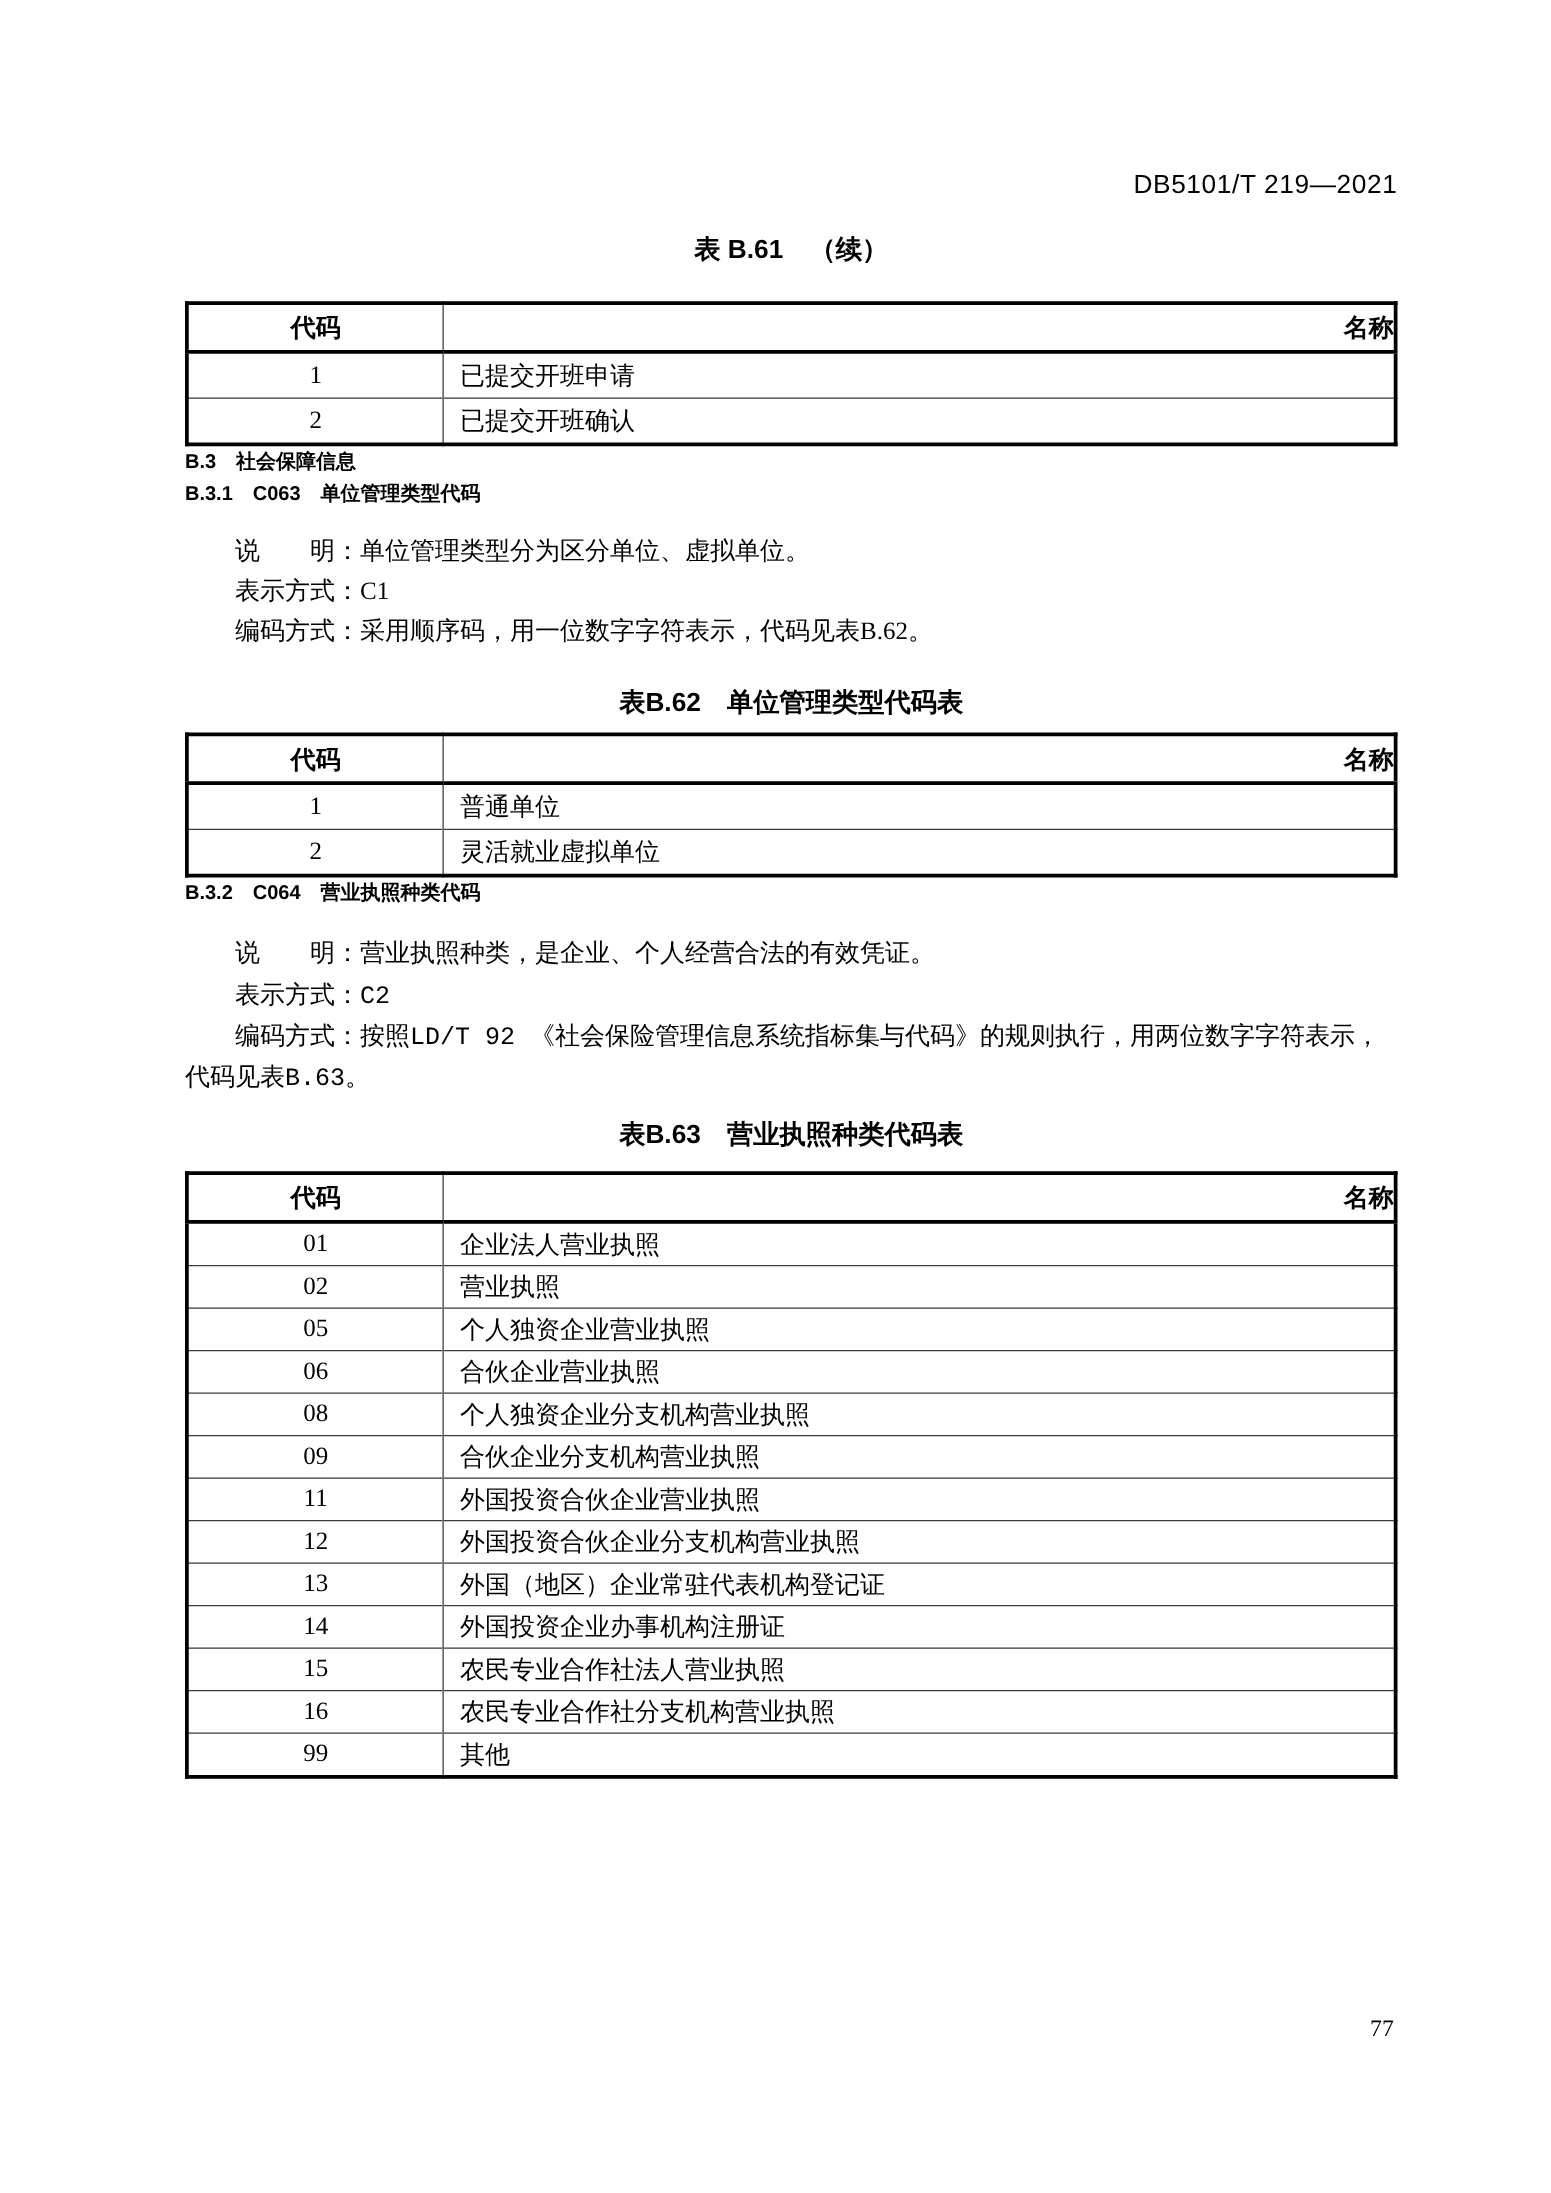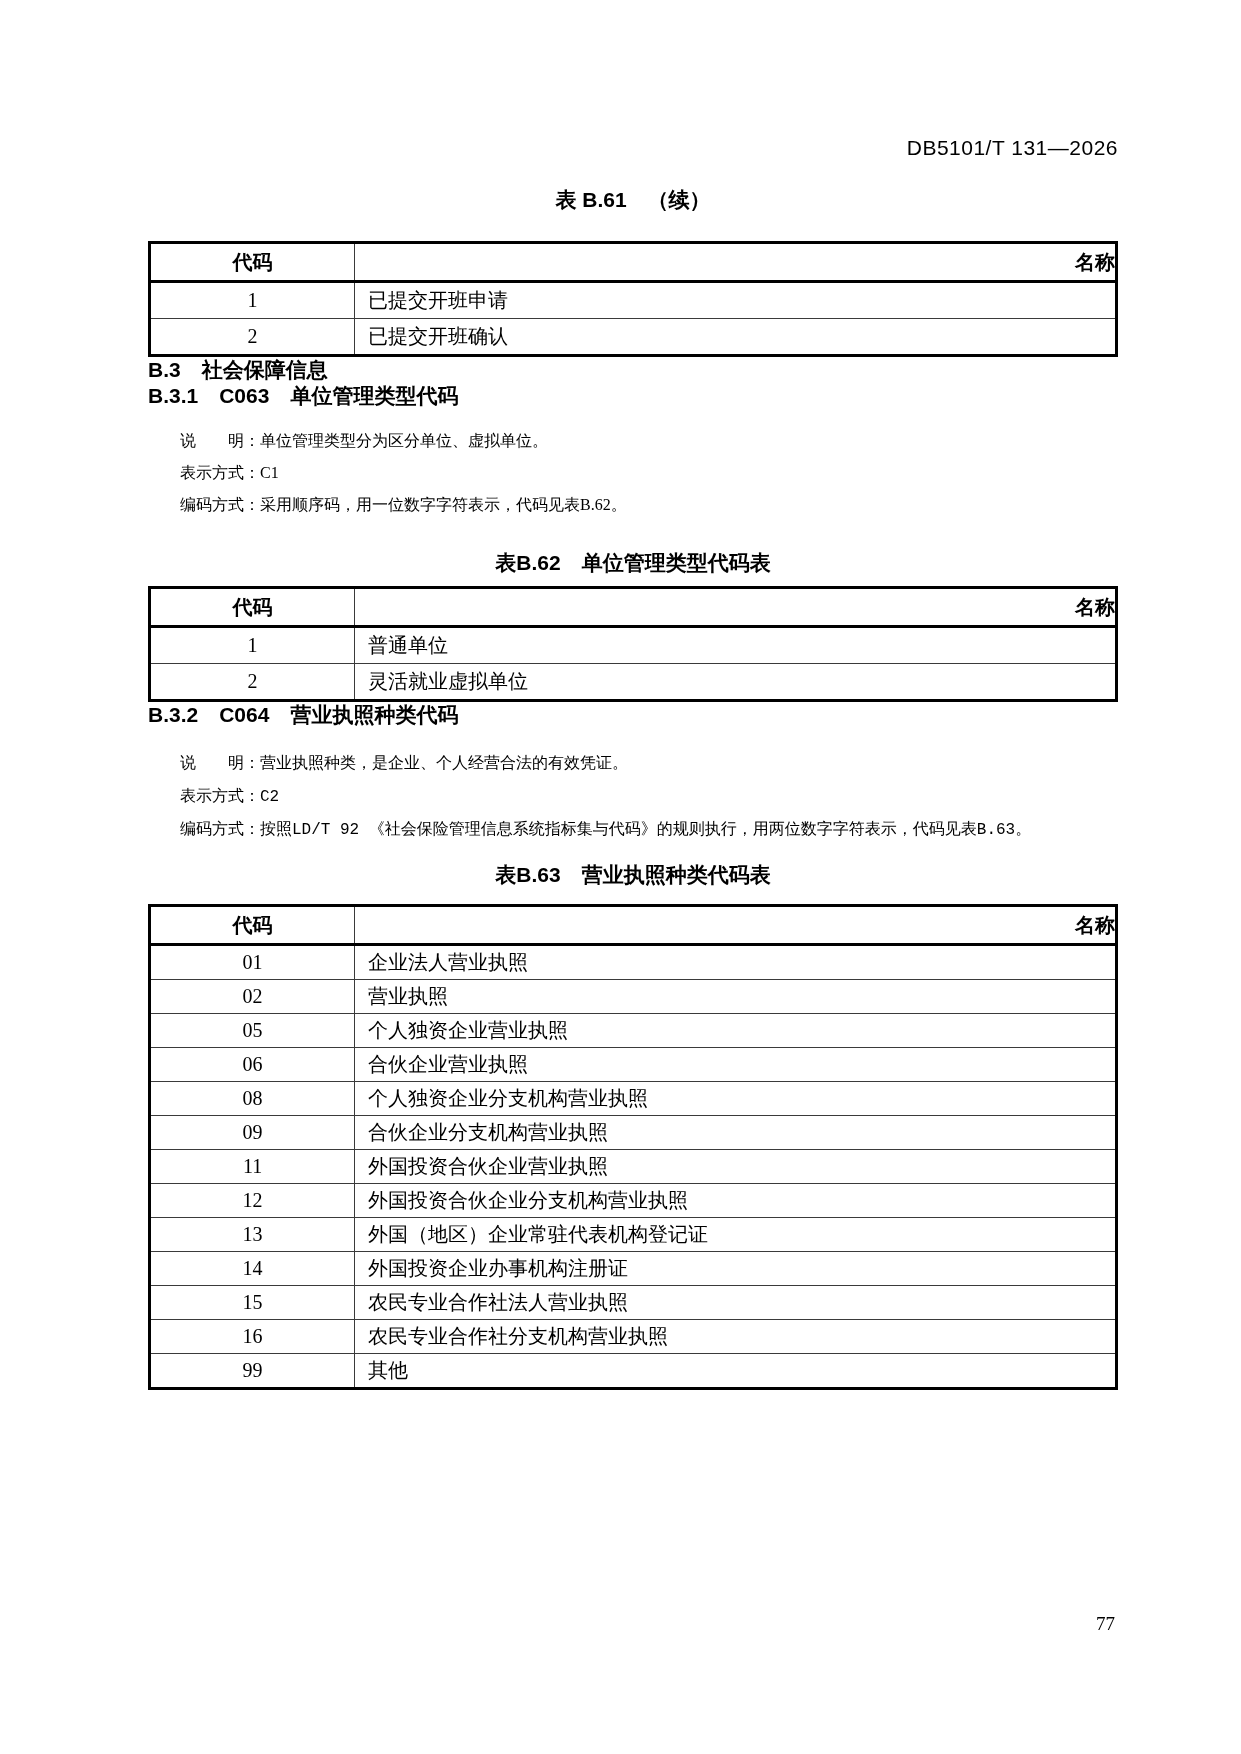--- a/index.html
+++ b/index.html
@@ -41,46 +41,46 @@
   }
   .t td { font-size: 20px; padding: 0; }
   .t .c0 { width: 21%; border-right: 1.5px solid #3a3a3a; text-align: center; }
   .t .c1 { padding-left: 13px; }
   .t tbody tr + tr td { border-top: 1.5px solid #3a3a3a; }
   .t61 td, .t62 td { height: 35px; }
   .t63 td { height: 33px; }
 
   h2.sec {
     font-family: "Liberation Sans", "DejaVu Sans", sans-serif;
-    font-weight: bold; font-size: 21px; line-height: 26px; margin: 0;
+    font-weight: bold; font-size: 16px; line-height: 26px; margin: 0;
   }
   .mt-b3  { margin-top: 60px; }
   .mt-b31 { margin-top: 22px; }
   .mt-b32 { margin-top: 19px; }
 
   .paras { margin: 0; }
   .paras1 { margin-top: 16px; }
   .paras2 { margin-top: 20px; font-family: Liberation Mono, monospace; }
   .paras p {
-    margin: 0; font-size: 16px; text-indent: 2em;
+    margin: 0; font-size: 20px; text-indent: 2em;
   }
   .paras1 p { line-height: 32px; }
   .paras2 p { line-height: 33px; }
 
   .page-number {
     position: absolute; top: 1613px; right: 126px;
     font-size: 19px; font-family: "Liberation Serif", "DejaVu Serif", serif;
   }
 </style>
 </head>
 <body>
 
 <div class="content">
 
-  <div class="doc-code">DB5101/T 131—2026</div>
+  <div class="doc-code">DB5101/T 219—2021</div>
 
   <div class="tbl-title mt-b61-title">表 B.61　（续）</div>
   <table class="t t61">
     <thead>
       <tr>
         <th class="c0">代码</th>
         <th class="c1">名称</th>
       </tr>
     </thead>
     <tbody>

